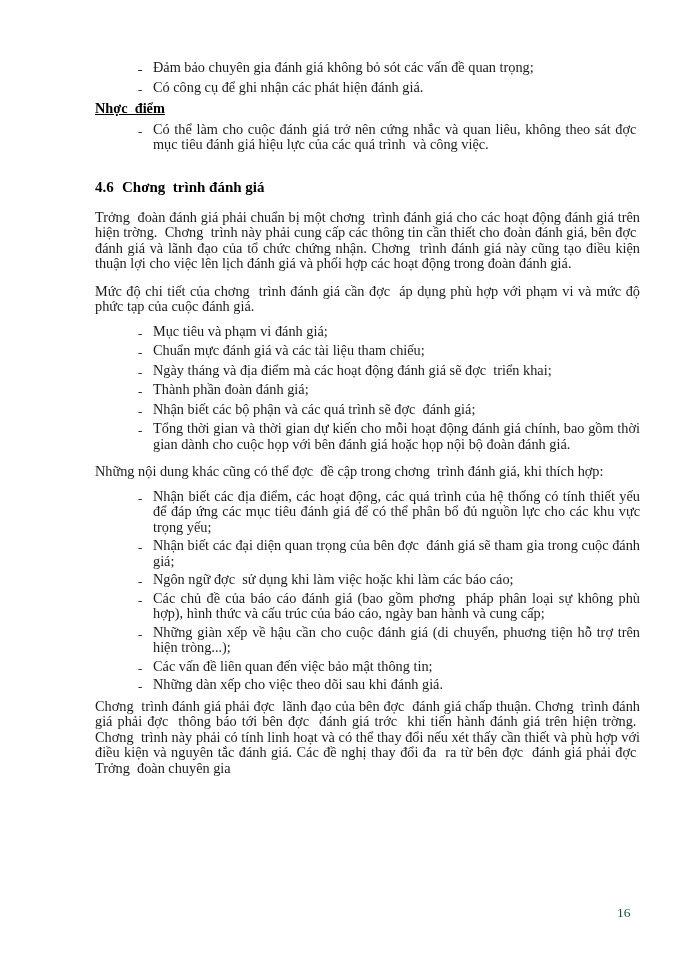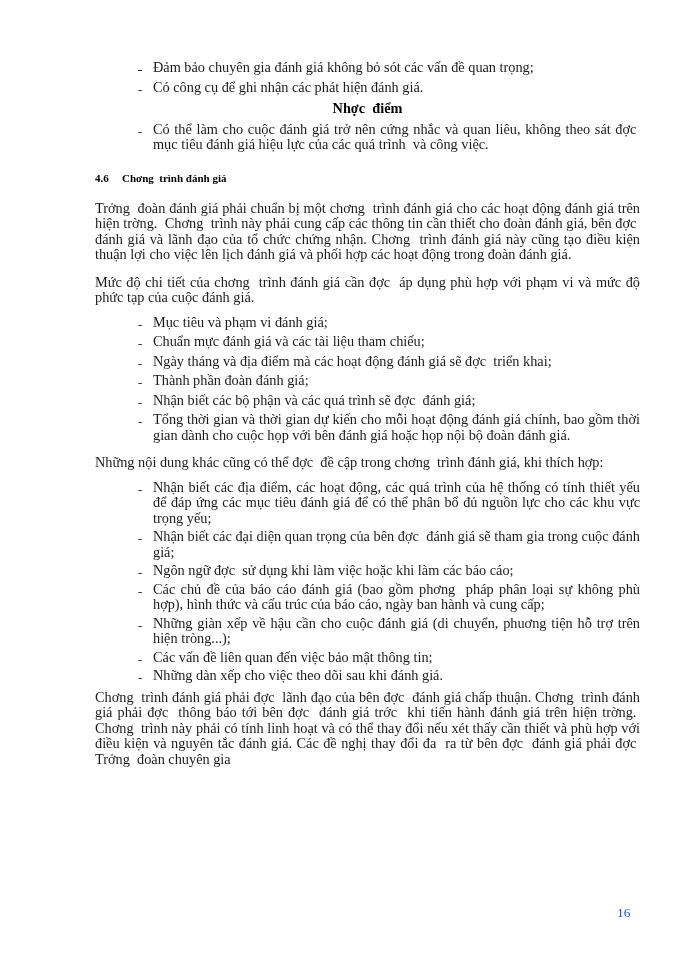--- a/index.html
+++ b/index.html
@@ -46,43 +46,44 @@
     left: 43px;
     top: 3px;
     font-size: 13px;
     line-height: 13px;
     color: #1b1b1b;
   }
   .subhead {
     font-weight: bold;
     color: #000;
     margin-top: 6px;
-    text-align: center;
+    text-align: left;
+    text-decoration: underline;
   }
   .weakness-list { margin-top: 5px; }
   .h2 {
     display: flex;
     font-weight: bold;
     color: #000;
-    font-size: 11px;
+    font-size: 15px;
     line-height: 21px;
-    margin-top: 15px;
+    margin-top: 24px;
     text-align: left;
   }
   .h2 .h2num { width: 27px; flex: 0 0 27px; }
   .para { margin-top: 12px; }
   .list-block { margin-top: 9px; }
   .optional-list li { margin-top: 3px; }
   .closing { margin-top: 6px; }
   .pagenum {
     position: absolute;
     left: 617px;
     top: 905px;
     font-size: 13.5px;
-    color: #1d4ed8;
+    color: #14532d;
   }
 </style>
 </head>
 <body>
 
 <div class="page">
   <div class="content">
 
     <ul class="blist">
       <li>

